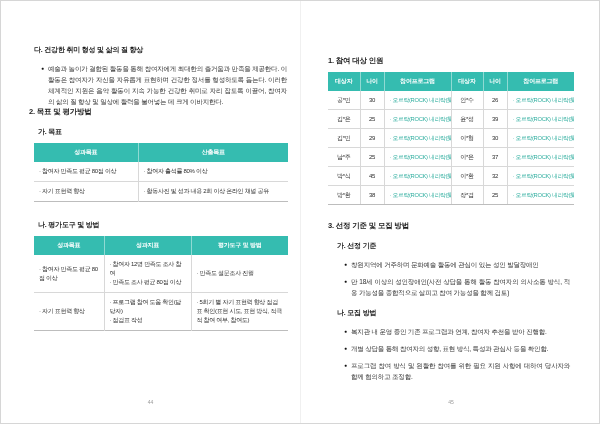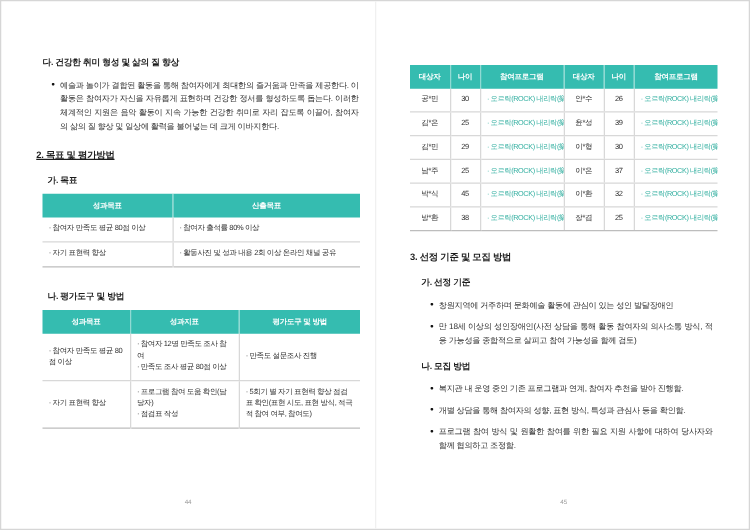--- a/index.html
+++ b/index.html
@@ -89,21 +89,21 @@
     text-align:left;color:#2fae9f;padding-left:5px;
     font-size:5.8px;white-space:nowrap;overflow:hidden;
   }
   .ptbl tr:last-child td{border-bottom:1px solid #bdbdbd;}
 
   .cell-line{display:block;}
   .pagenum{
     position:absolute;bottom:18px;left:0;width:100%;
     text-align:center;font-size:5px;color:#9a9a9a;
   }.mt6{margin-top:6px;}.mt8{margin-top:8px;}
-  .mt10{margin-top:10px;}.mt12{margin-top:12px;text-decoration:underline;}.mt16{margin-top:16px;}.mt18{margin-top:18px;}
+  .mt10{margin-top:10px;}.mt12{margin-top:0;}.mt16{margin-top:16px;}.mt18{margin-top:18px;}
   .para{width:246px;margin-left:12px;margin-top:8px;}
   .rb{width:219px;}
 </style>
 </head>
 <body>
 
 <div class="sheet">
 
   <div class="page page-left">
 
@@ -175,20 +175,21 @@
         </tr>
       </tbody>
     </table>
 
     <div class="pagenum">44</div>
   </div>
 
   <div class="page page-right">
 
 
+    <div class="h-num mt10">1. 참여 대상 인원</div>
 
     <table class="ptbl mt6">
       <colgroup>
         <col style="width:32px">
           <col style="width:24px">
           <col style="width:67px">
         <col style="width:32px">
           <col style="width:24px">
           <col style="width:67px">
       </colgroup>

